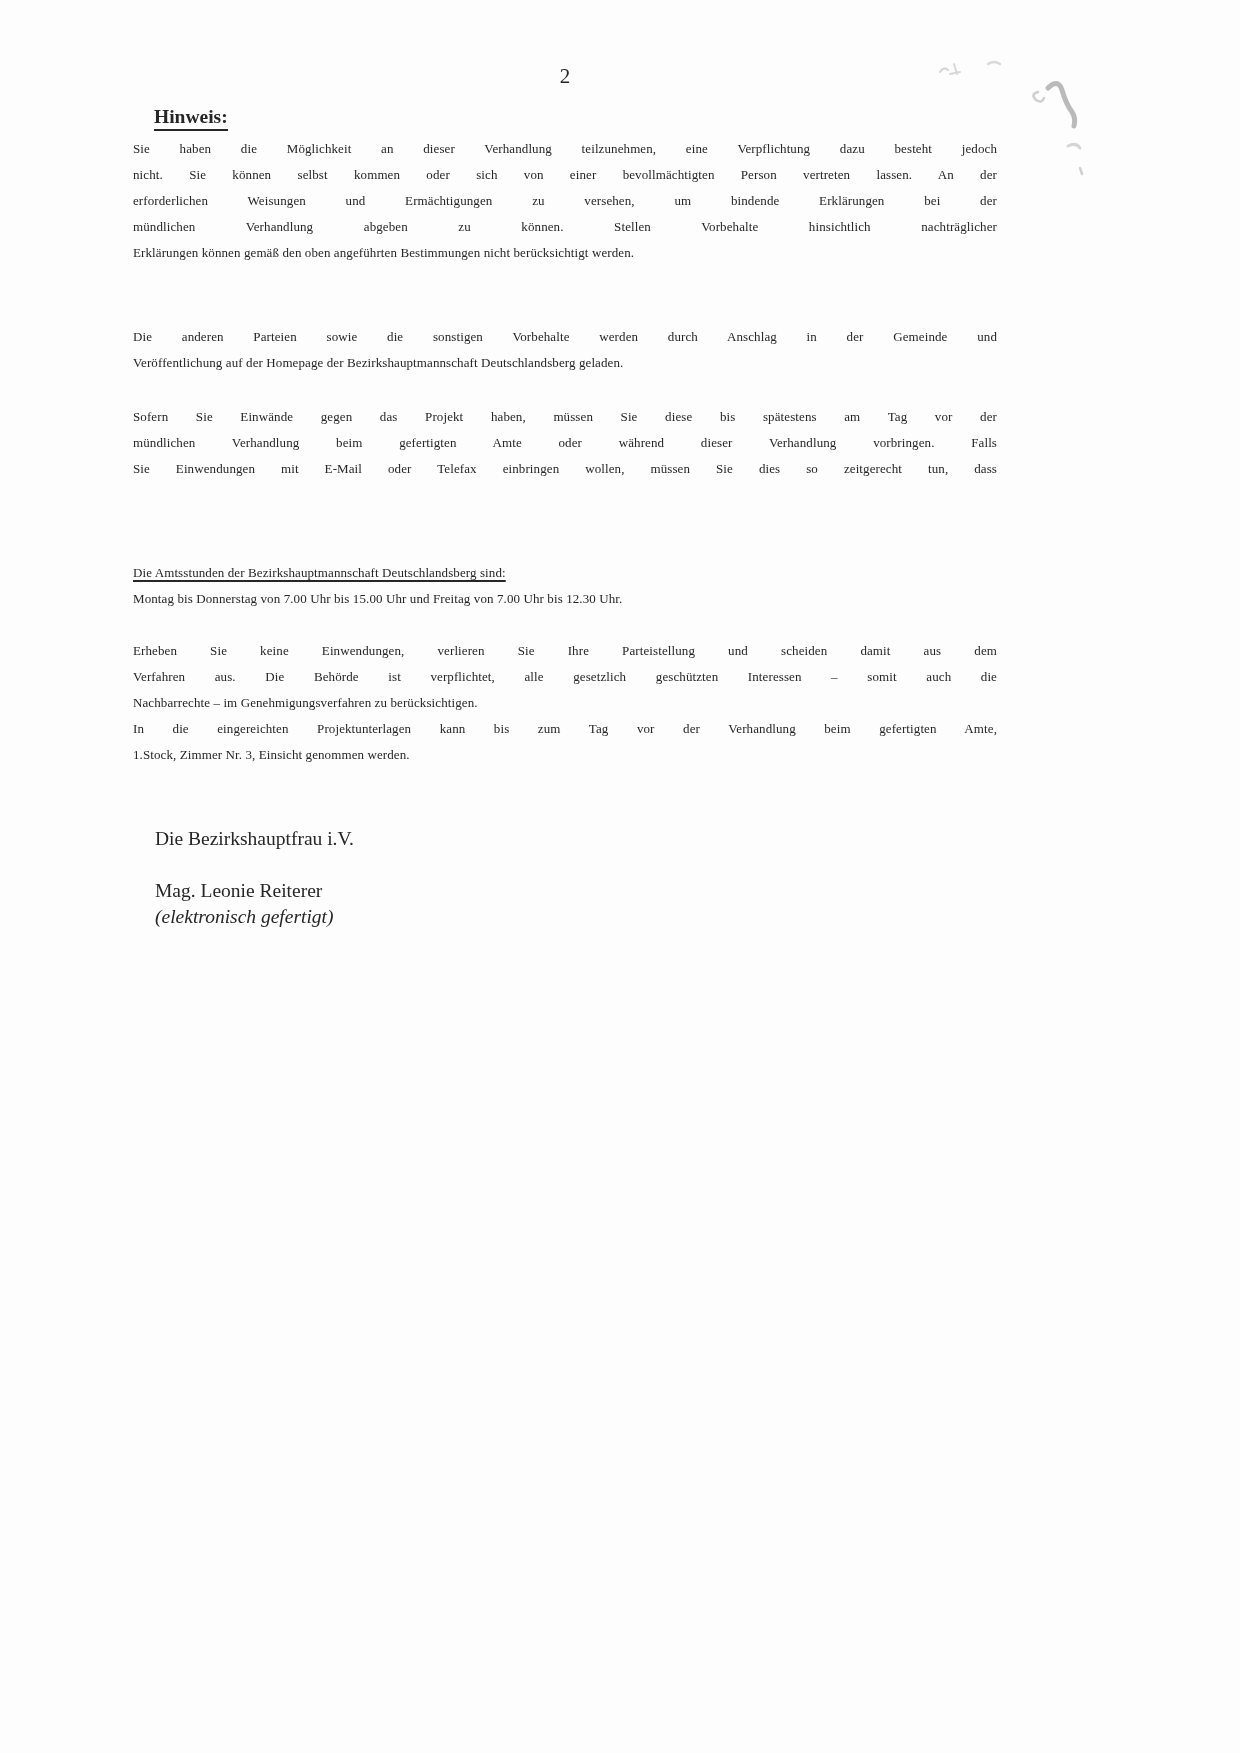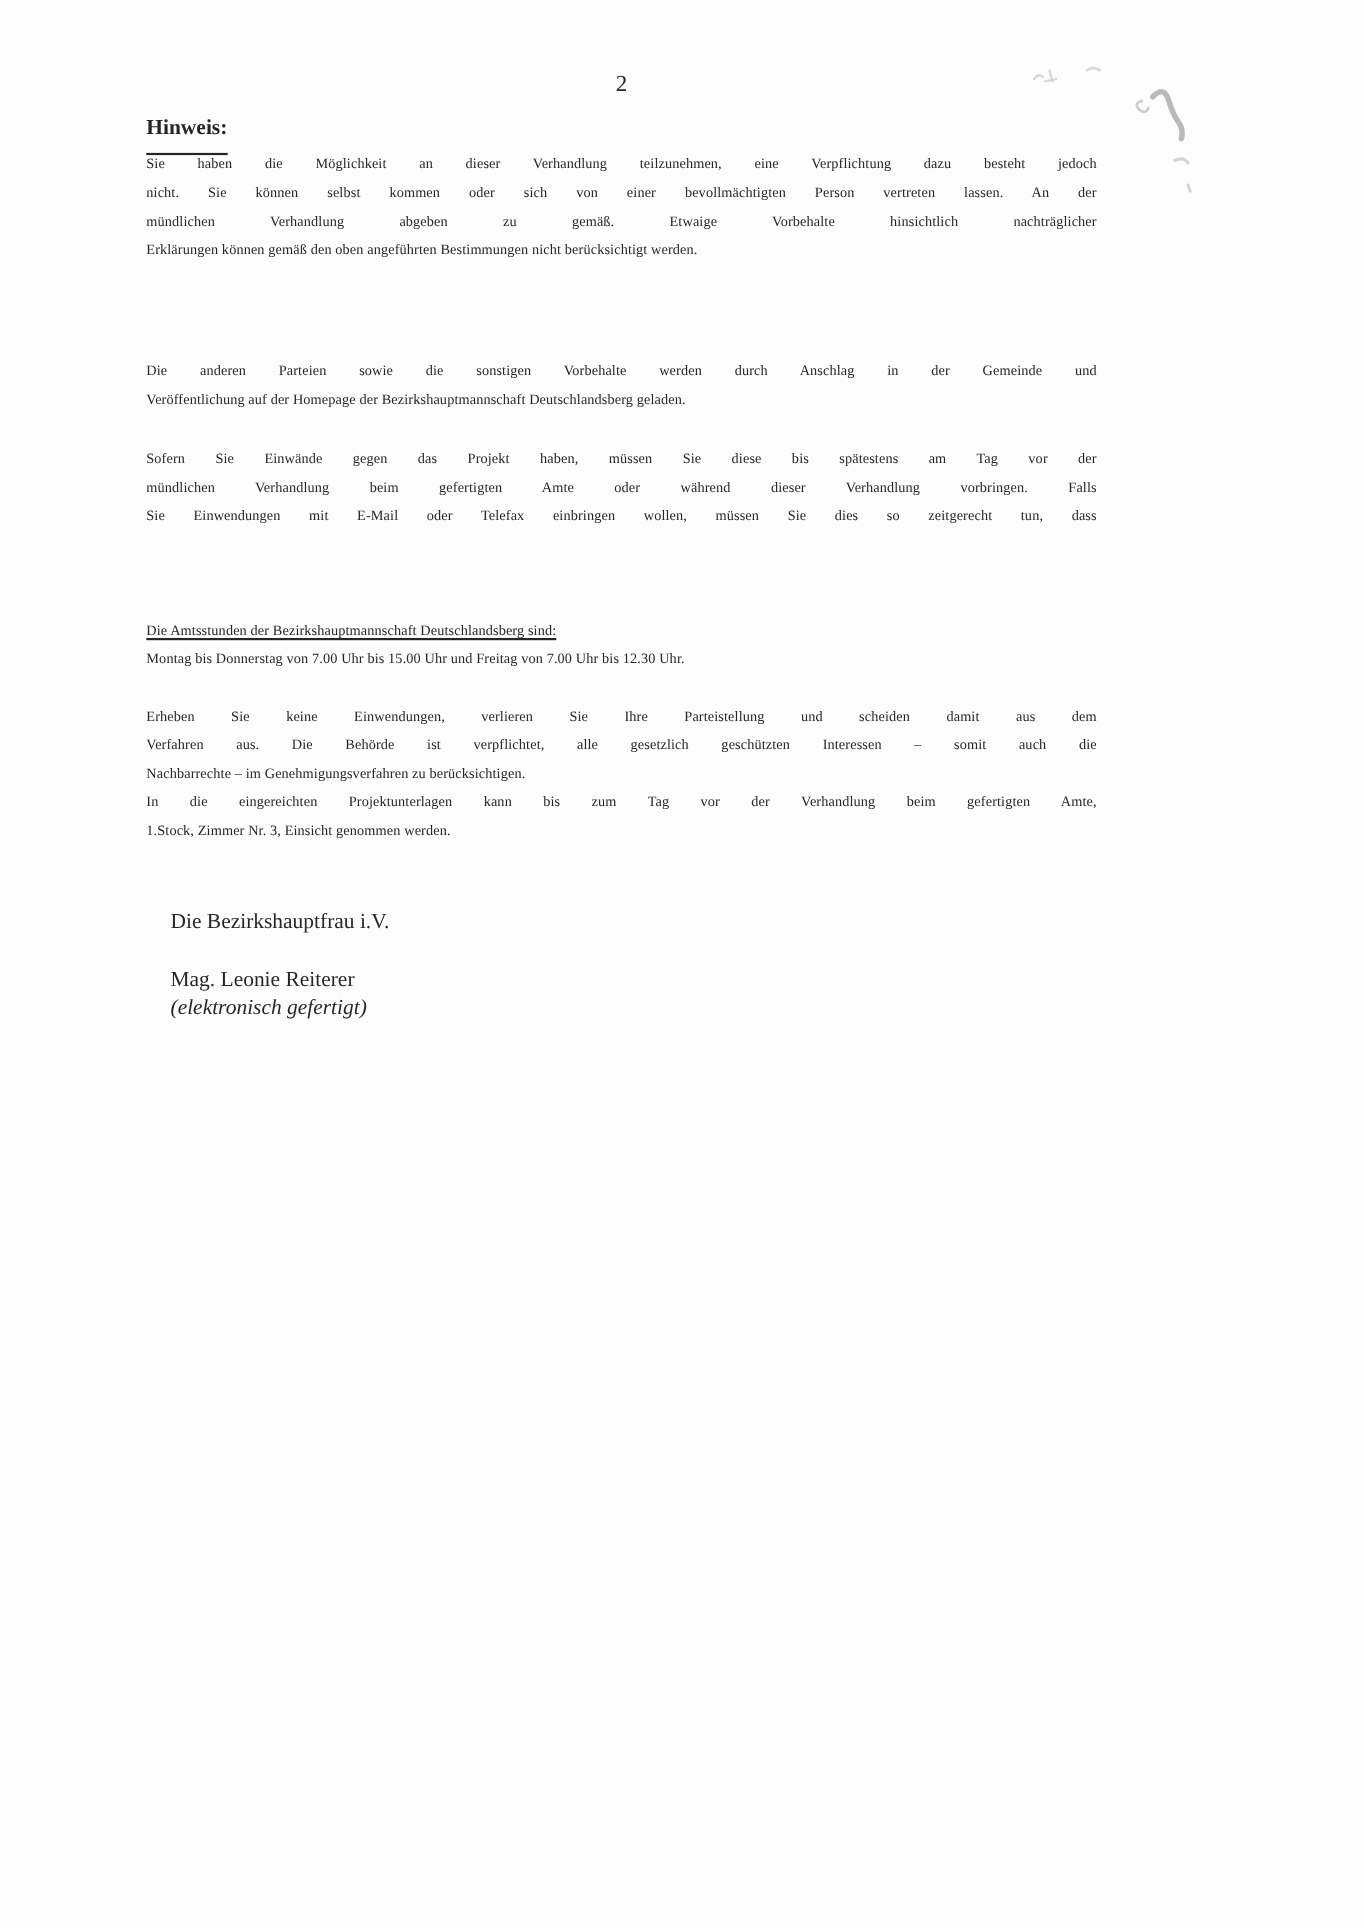--- a/index.html
+++ b/index.html
@@ -46,21 +46,22 @@
   .hinweis-heading {
     position: absolute;
     left: 133px;
     top: 106px;
     font-size: 19.5px;
     font-weight: bold;
   }
   .hinweis-heading span {
     display: inline-block;
     border-bottom: 2px solid #262626;
-    padding-bottom: 11px;
+    padding-bottom: 1px;
+    margin-left: 21px;
   }
   .underlined-heading span {
     text-decoration: underline;
     text-decoration-thickness: 1.5px;
     text-underline-offset: 3px;
   }
   .sig-line {
     position: absolute;
     left: 155px; 
     width: 864px;
@@ -97,21 +98,22 @@
     <path d="M170 118 l2 6" stroke="#c6c6c6" stroke-width="2.5" stroke-linecap="round"></path>
   </svg>
 
   <div class="hinweis-heading">
     <span>Hinweis:</span>
   </div>
 
   <div class="block" style="top:136px">
     <div class="jline">Sie haben die Möglichkeit an dieser Verhandlung teilzunehmen, eine Verpflichtung dazu besteht jedoch</div>
     <div class="jline">nicht. Sie können selbst kommen oder sich von einer bevollmächtigten Person vertreten lassen. An der</div>
-    <div class="jline">mündlichen Verhandlung abgeben zu gemäß. Etwaige Vorbehalte hinsichtlich nachträglicher</div>
+    <div class="jline">erforderlichen Weisungen und Ermächtigungen zu versehen, um bindende Erklärungen bei der</div>
+    <div class="jline">mündlichen Verhandlung abgeben zu können. Stellen Vorbehalte hinsichtlich nachträglicher</div>
     <div class="jline last">Erklärungen können gemäß den oben angeführten Bestimmungen nicht berücksichtigt werden.</div>
   </div>
 
   <div class="block" style="top:324px">
     <div class="jline">Die anderen Parteien sowie die sonstigen Vorbehalte werden durch Anschlag in der Gemeinde und</div>
     <div class="jline last">Veröffentlichung auf der Homepage der Bezirkshauptmannschaft Deutschlandsberg geladen.</div>
   </div>
 
   <div class="block" style="top:404px">
     <div class="jline">Sofern Sie Einwände gegen das Projekt haben, müssen Sie diese bis spätestens am Tag vor der</div>

